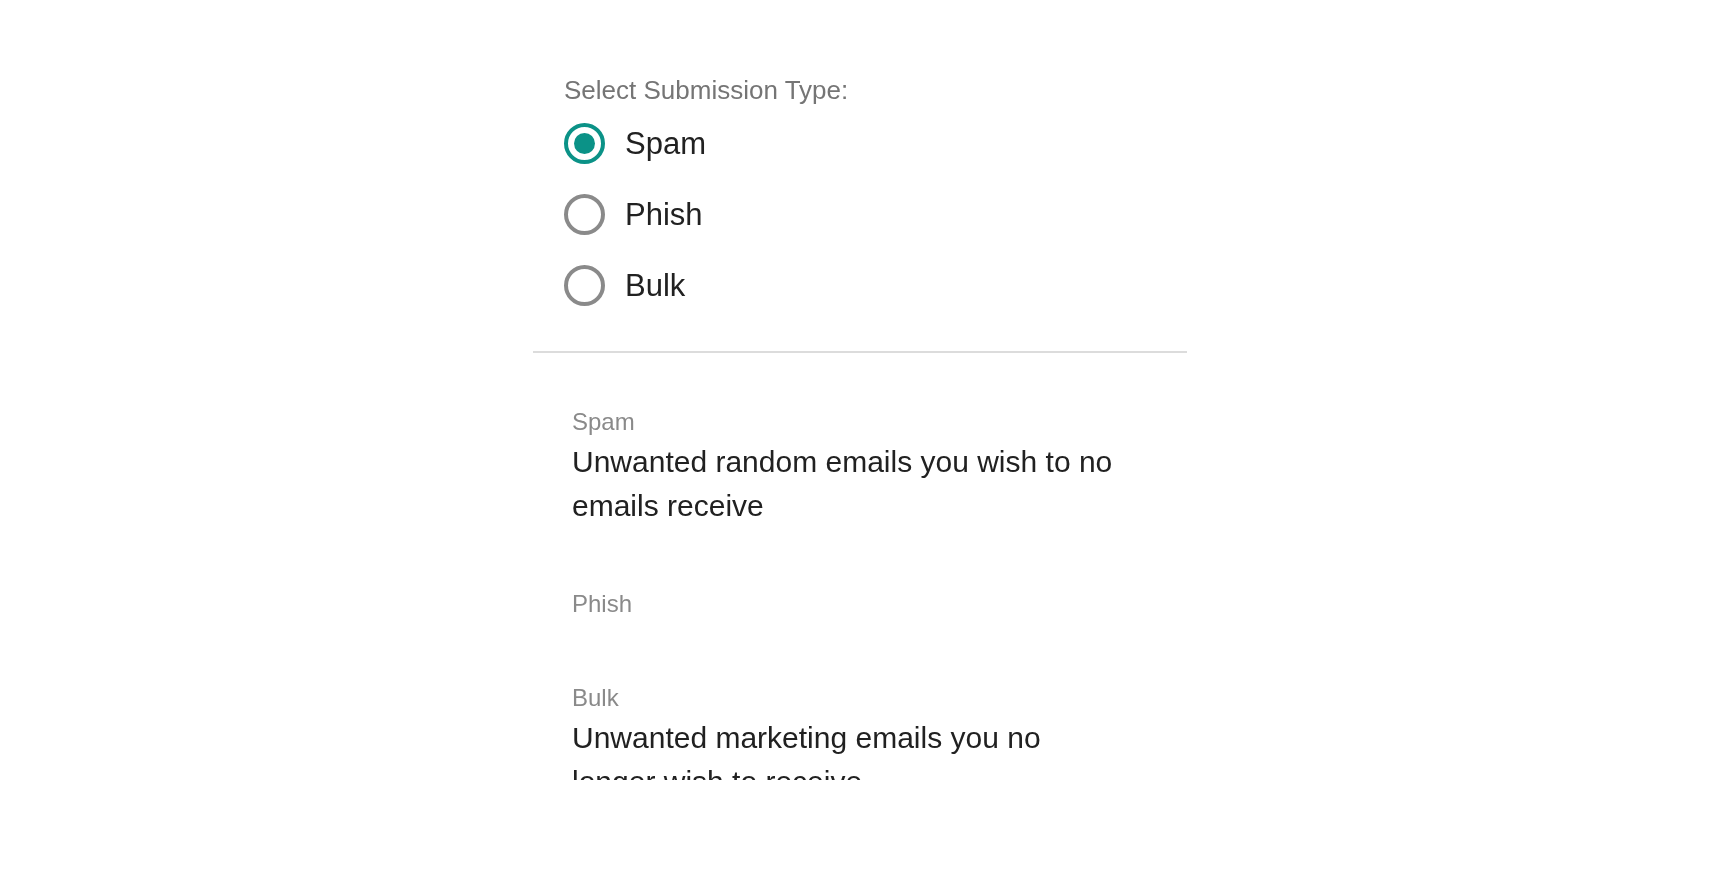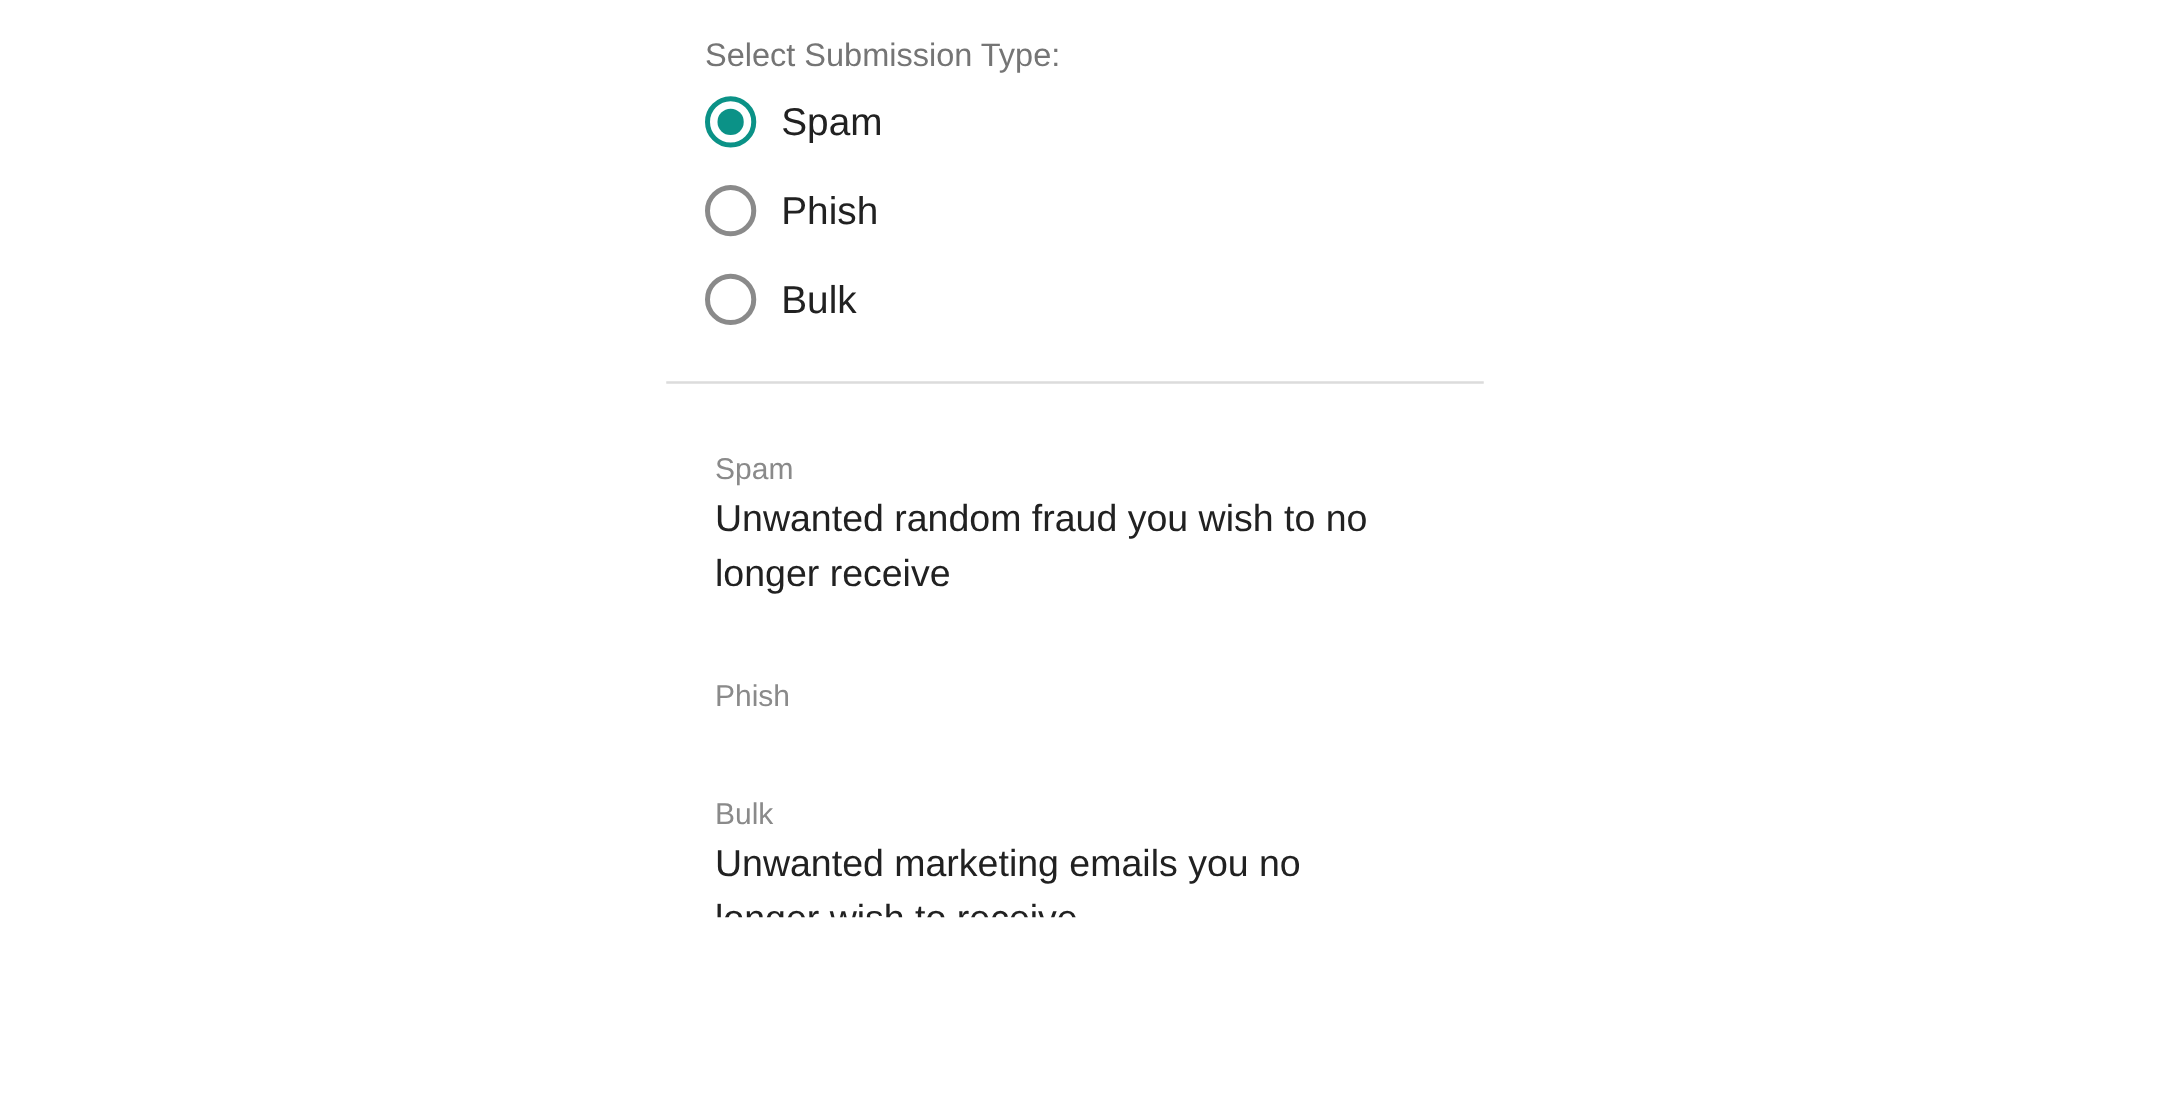--- a/index.html
+++ b/index.html
@@ -16,20 +16,21 @@
     padding: 0;
     background: #ffffff;
     font-family: "Liberation Sans", sans-serif;
   }
   .canvas {
     position: relative;
     width: 1730px;
     height: 734px;
     background: #ffffff;
     overflow: hidden;
+    margin-top: 46px;
   }
   .form-label {
     position: absolute;
     left: 564px;
     top: 28px;
     font-size: 26px;
     line-height: 32px;
     color: var(--label-gray);
   }
   .radio-group {
@@ -127,21 +128,21 @@
     </span>
     <span class="radio-label">Bulk</span>
   </div>
 </div>
 
   <div class="divider"></div>
 
   <div class="descriptions" id="descriptions">
   <div class="desc-section">
     <div class="desc-title">Spam</div>
-    <div class="desc-text">Unwanted random fraud you wish to no longer receive</div>
+    <div class="desc-text">Unwanted random emails you wish to no emails receive</div>
   </div>
 
   <div class="desc-section">
     <div class="desc-title">Phish</div>
   </div>
 
   <div class="desc-section">
     <div class="desc-title">Bulk</div>
     <div class="desc-text">Unwanted marketing emails you no longer wish to receive.</div>
   </div>

